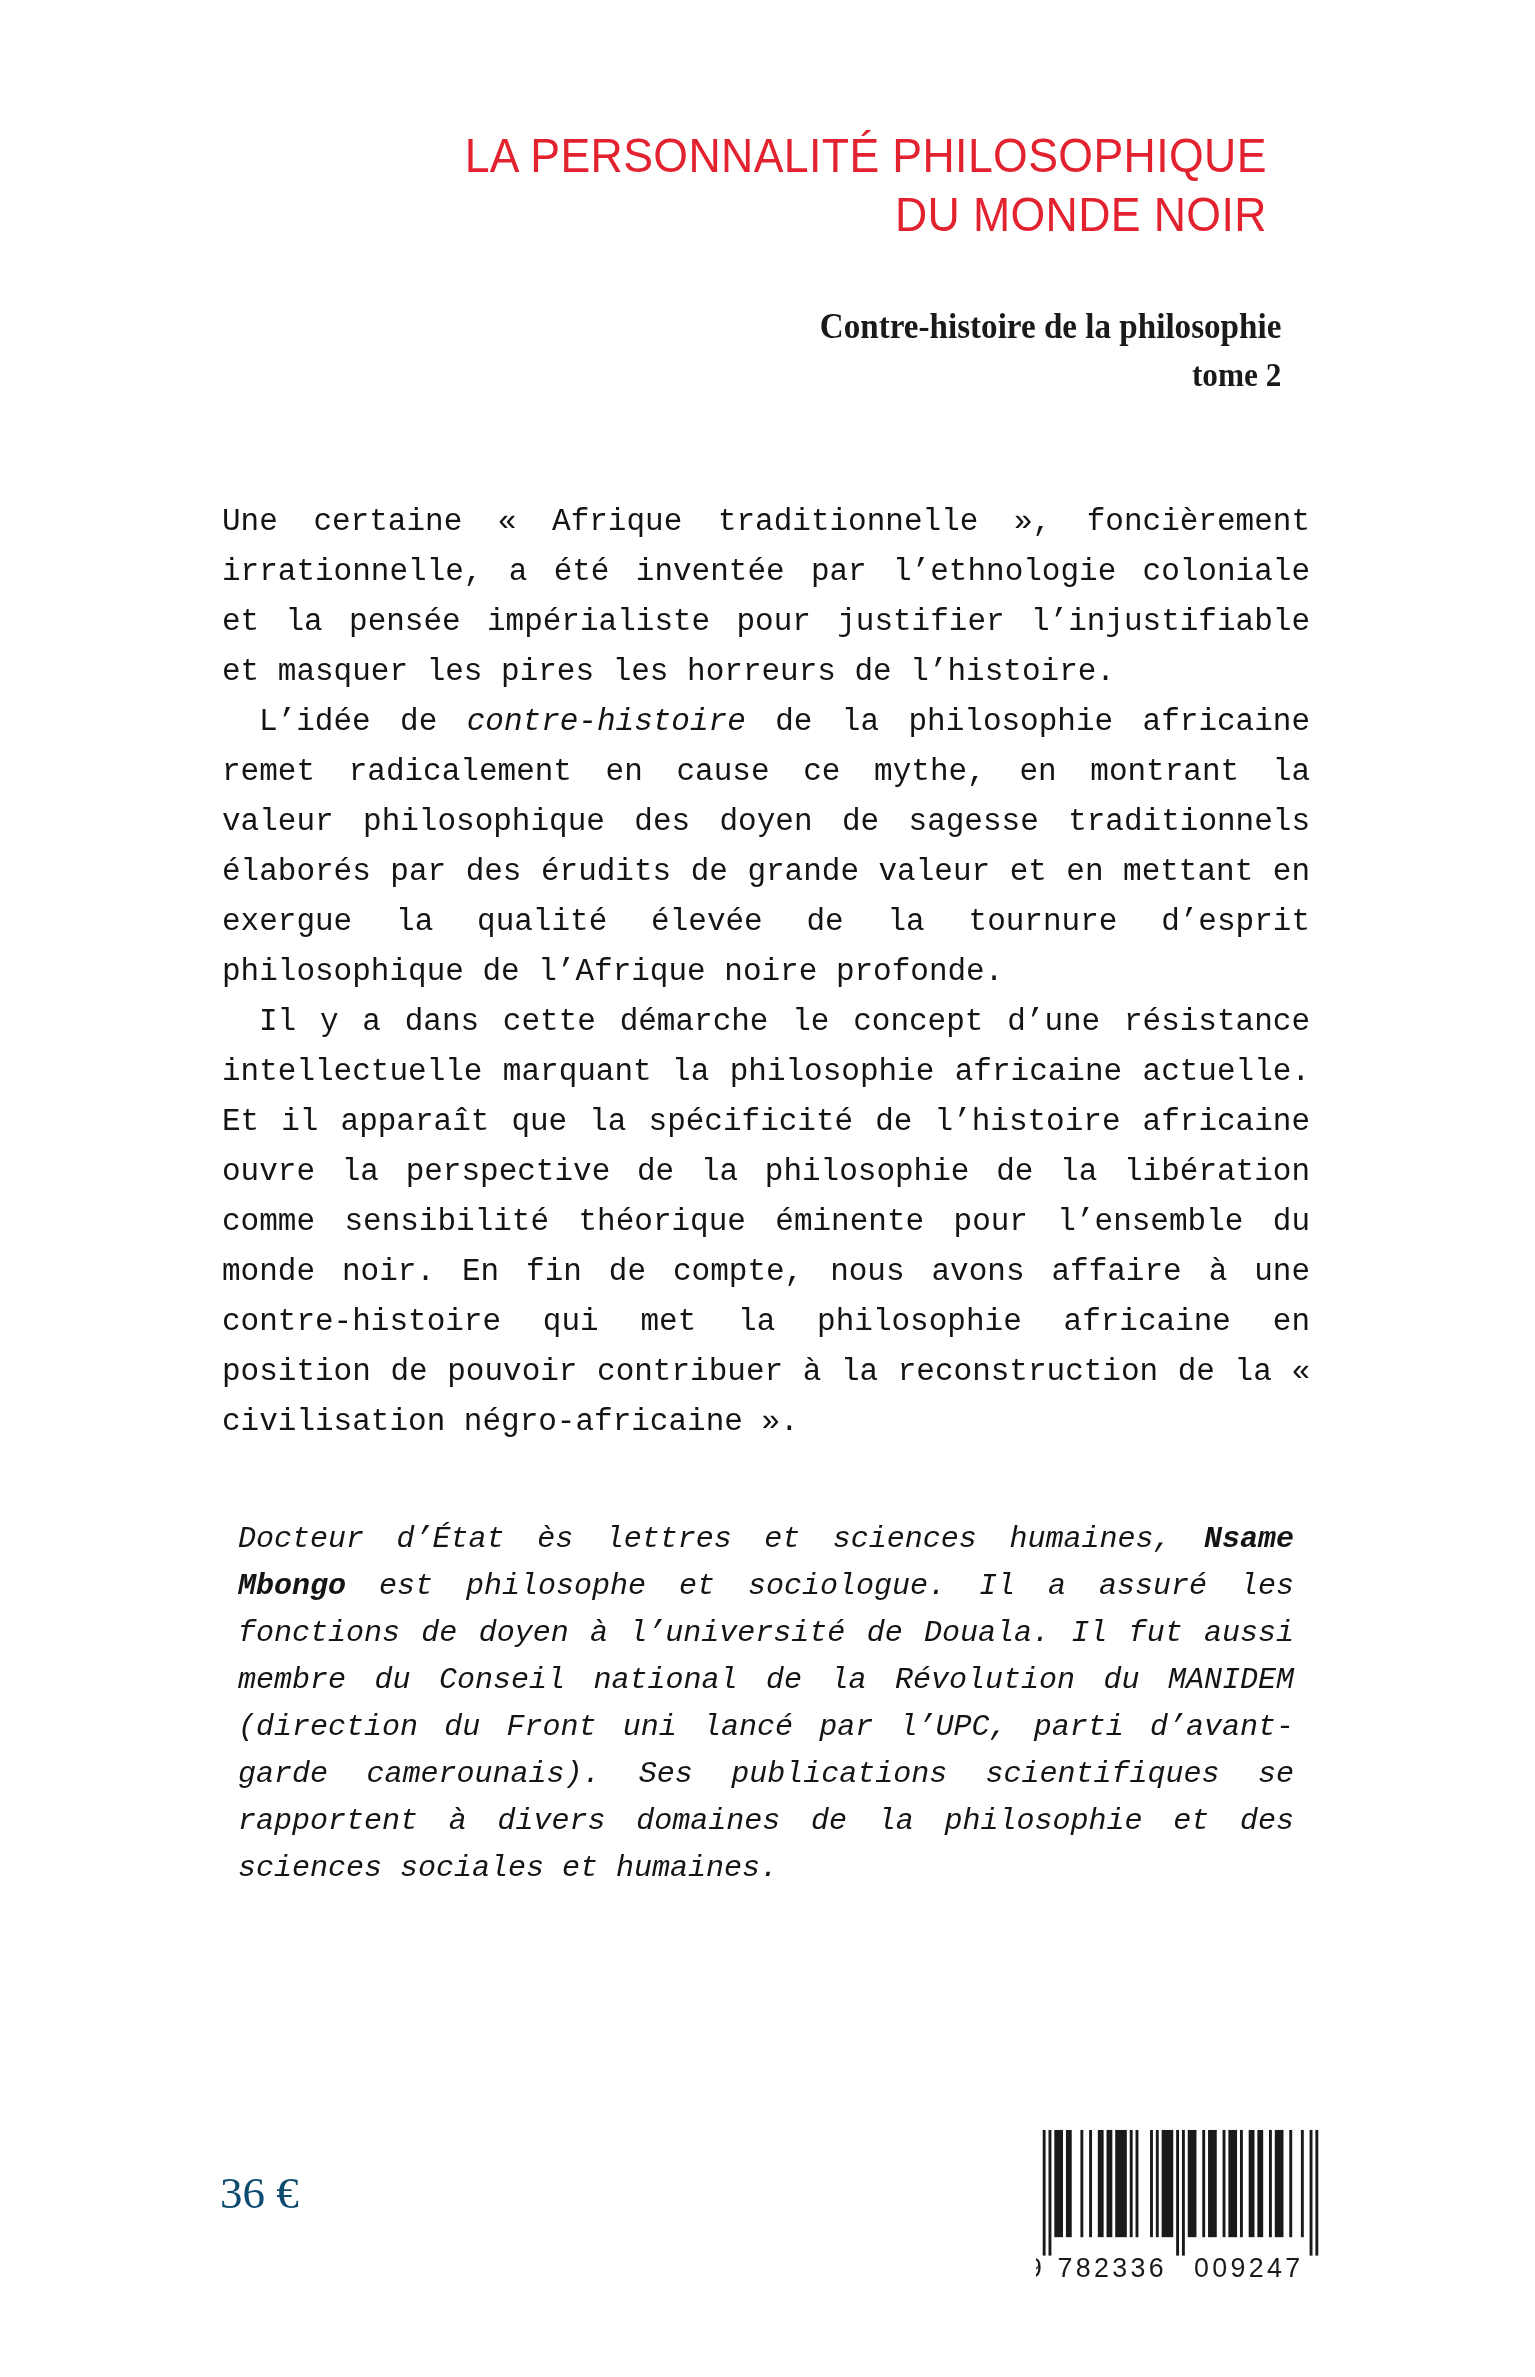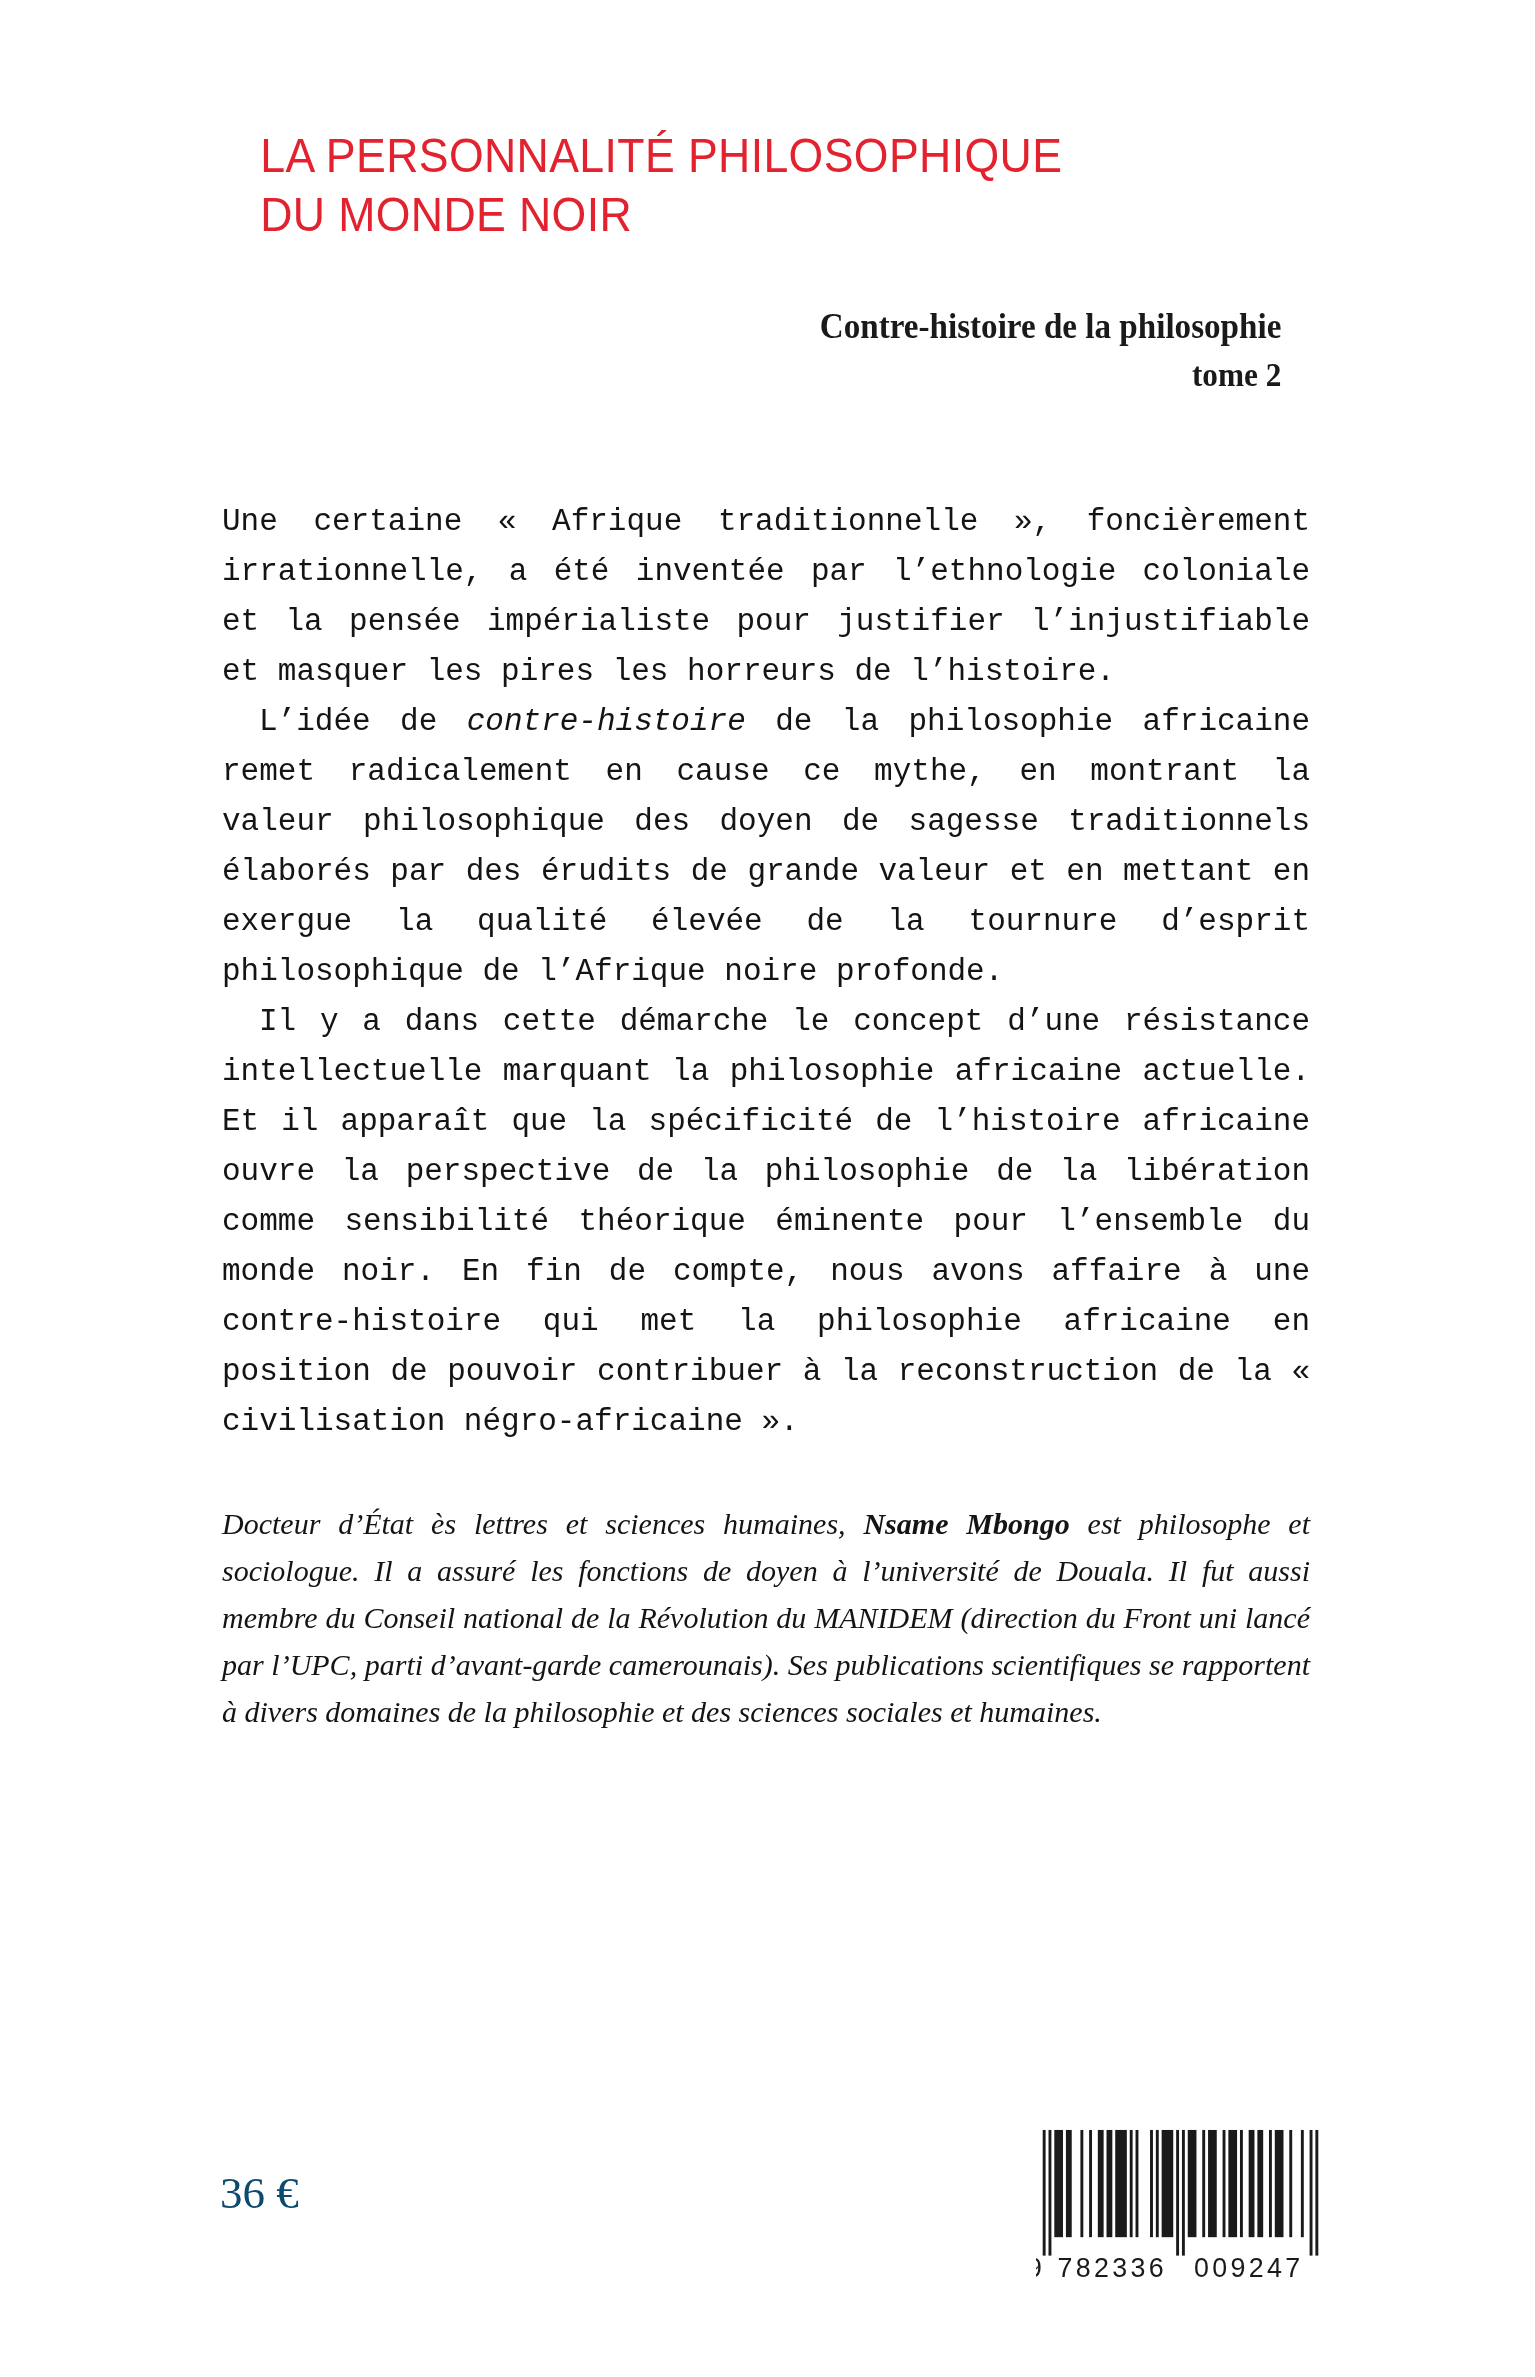--- a/index.html
+++ b/index.html
@@ -15,24 +15,24 @@
     height: 2377px;
     background: #ffffff;
     overflow: hidden;
     font-family: "Liberation Serif", "DejaVu Serif", serif;
     color: #1a1a1a;
   }
 
   
   .title-block {
     position: absolute;
-    left: 222px;
+    left: 214px;
     top: 126px;
     width: 1091px;
-    text-align: left;
+    text-align: right;
   }
   .title-line {
     font-family: "Liberation Sans", "DejaVu Sans", sans-serif;
     font-weight: 400;
     font-size: 48px;
     line-height: 59px;
     letter-spacing: 0.4px;
     transform: scaleX(0.93);
     transform-origin: center center;
     white-space: nowrap;
@@ -94,21 +94,21 @@
     left: 222px;
     top: 1500px;
     width: 1088px;
     font-family: "Liberation Serif", "DejaVu Serif", serif;
     font-style: italic;
     font-size: 30px;
     line-height: 47px;
     text-align: justify;
     color: #141414;
   }
-  .bio p { margin: 0; }
+  .bio p { margin: 16px; font-family: Liberation Mono, monospace; }
   .bio b {
     font-weight: 700;
     font-style: italic;
   }
 
   
   .price {
     position: absolute;
     left: 220px;
     top: 2171px;

